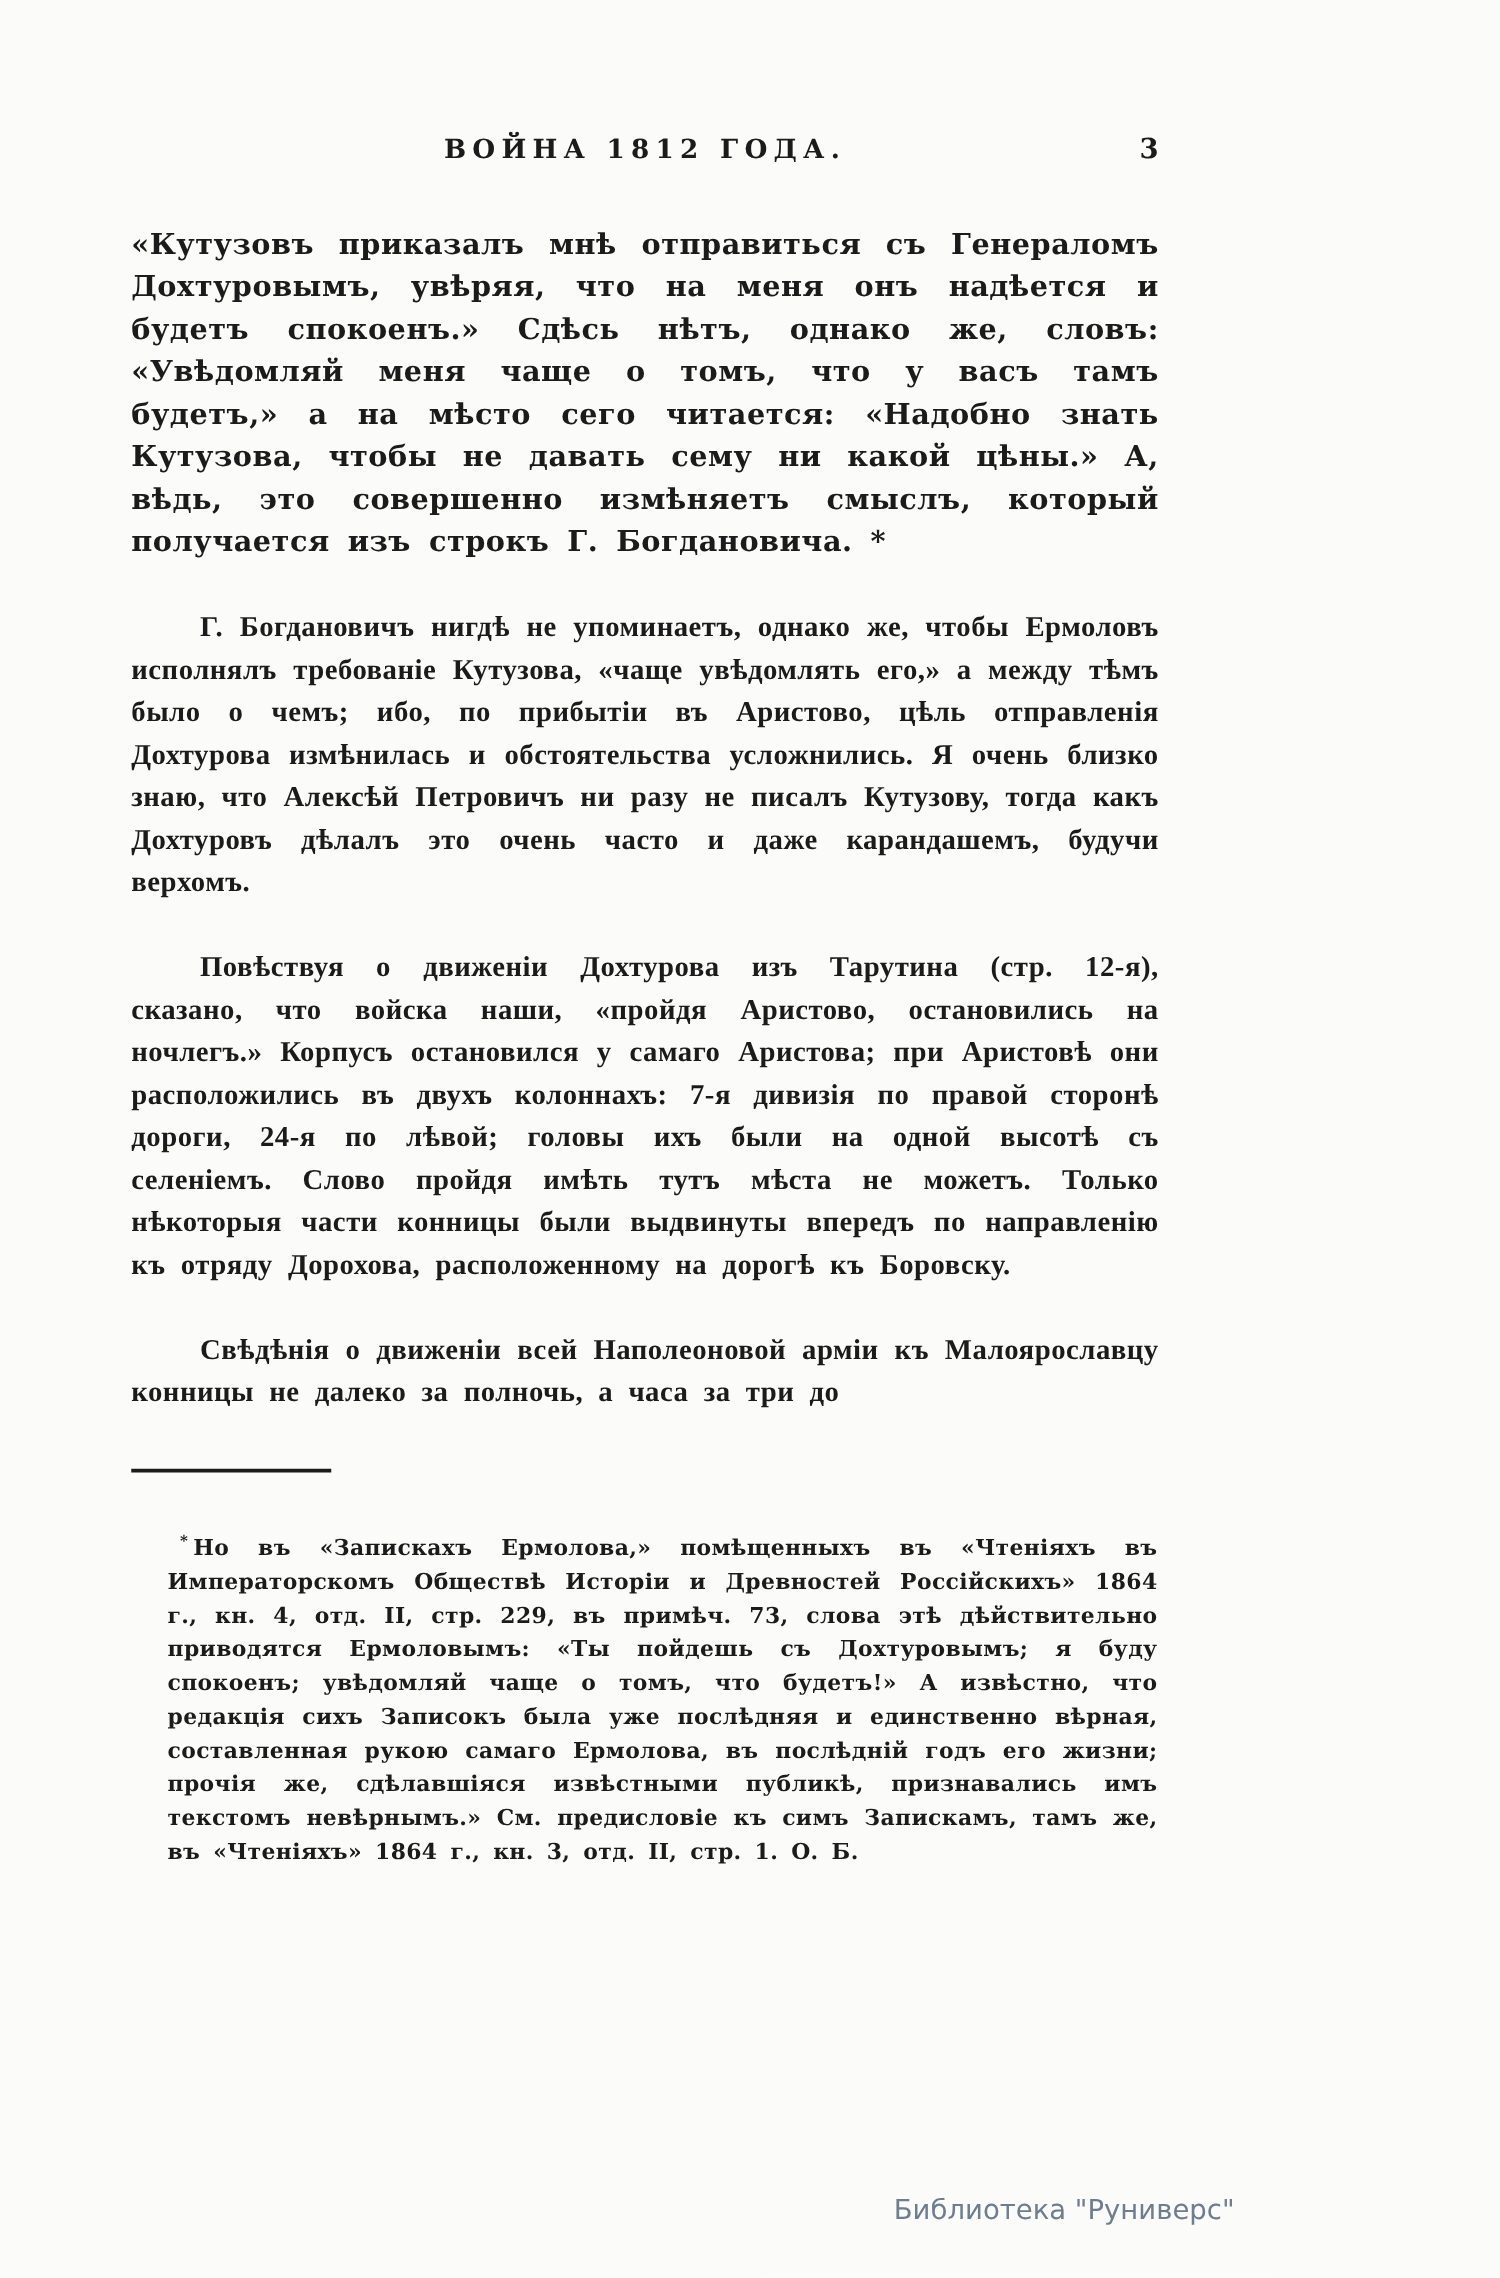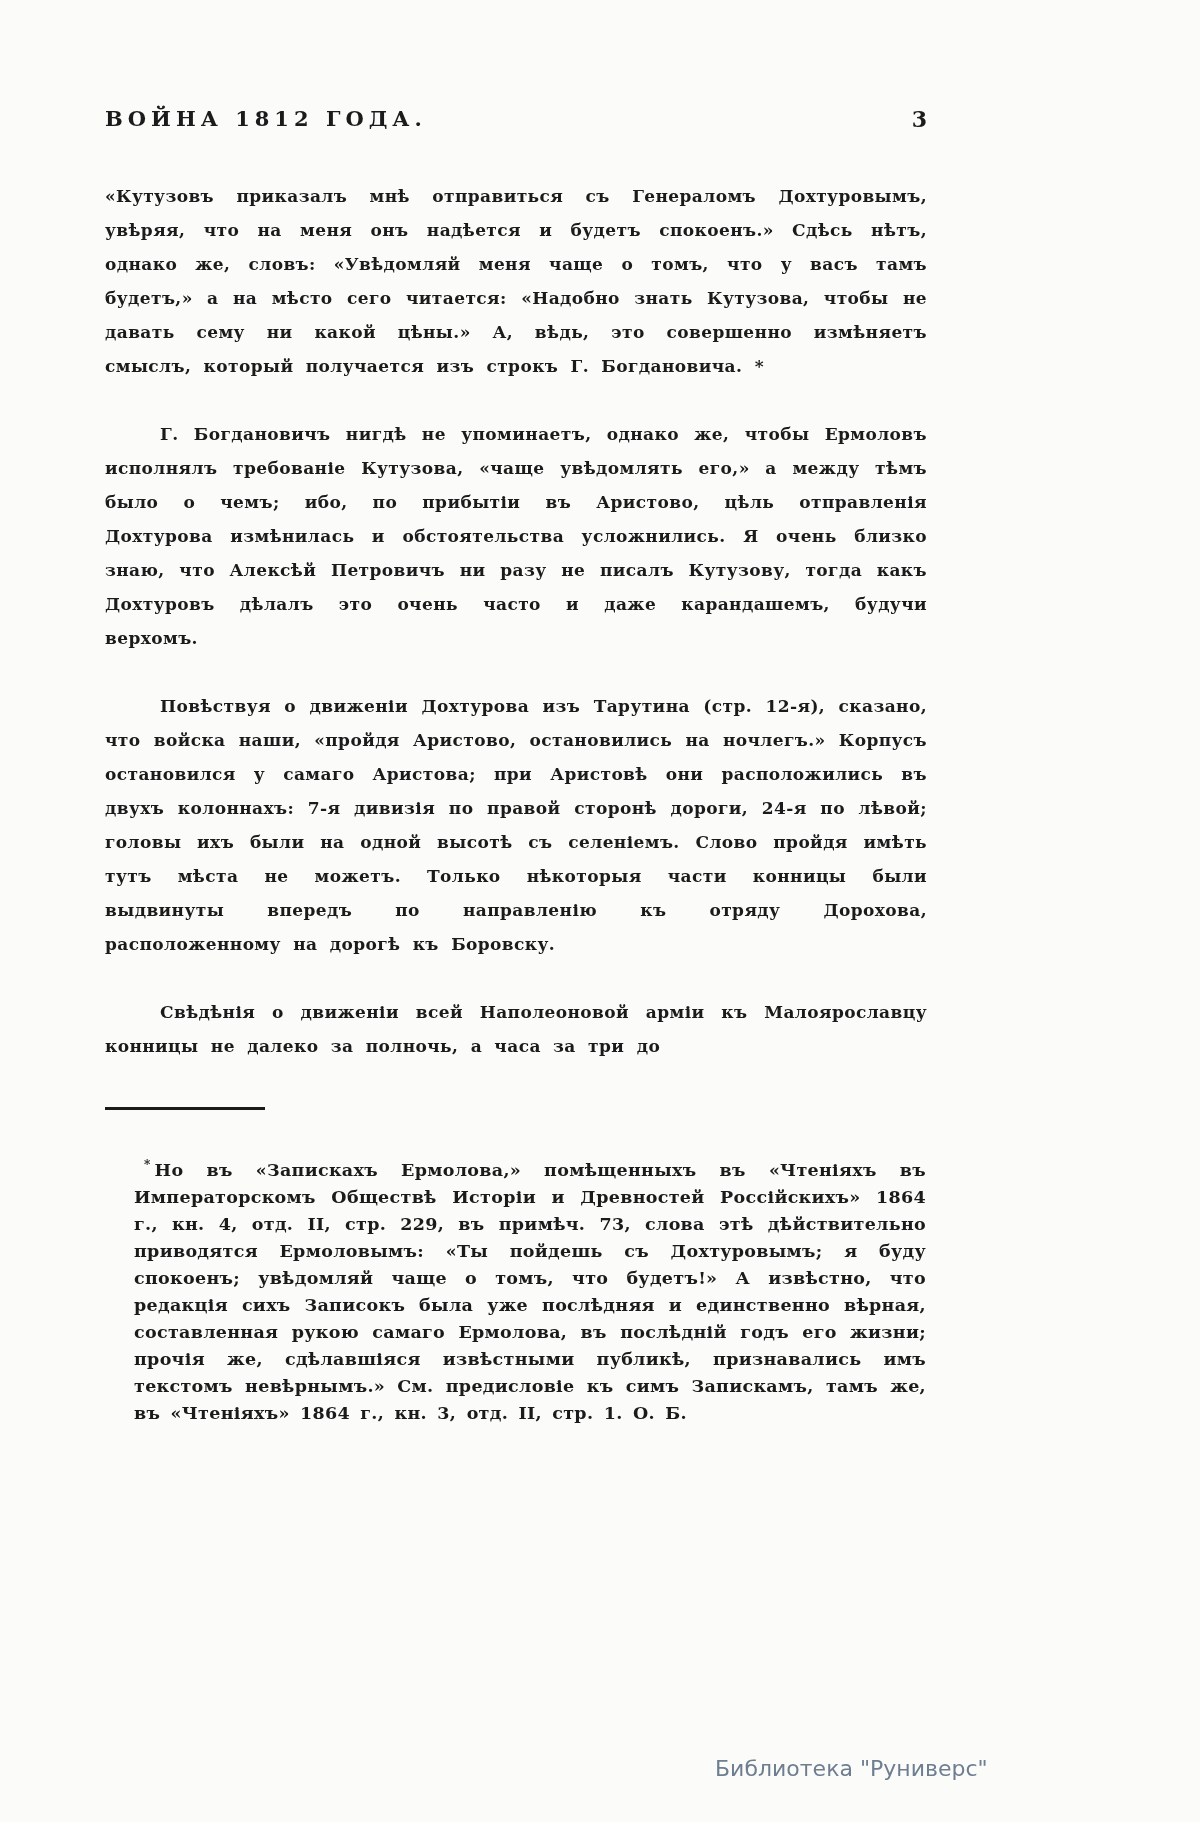--- a/index.html
+++ b/index.html
@@ -13,44 +13,44 @@
     overflow: hidden;
   }
   .content {
     position: absolute;
     left: 105px;
     top: 106px;
     width: 822px;
   }
   .header {
     position: relative;
-    text-align: left;
+    text-align: center;
     font-weight: bold;
     font-size: 21px;
     letter-spacing: 5px;
     margin-bottom: 48px;
     white-space: nowrap;
   }
   .pagenum {
     position: absolute;
     right: 0;
     top: 0;
     letter-spacing: 0;
     font-size: 22px;
   }
   p.body {
-    font-size: 17px;
+    font-size: 23px;
     line-height: 34px;
     font-weight: bold;
     text-align: justify;
     word-spacing: 6px;
     letter-spacing: 0.4px;
     margin: 0 0 34px 0;
   }
-  p.body.indent { text-indent: 55px; }
+  p.body.indent { text-indent: 55px; font-family: Liberation Serif, serif; }
   .rule {
     width: 160px;
     height: 0;
     border-top: 3px solid #1b1b1b;
     margin: 44px 0 42px 0;
   }
   p.footnote {
     font-size: 17.5px;
     line-height: 27px;
     font-weight: bold;

